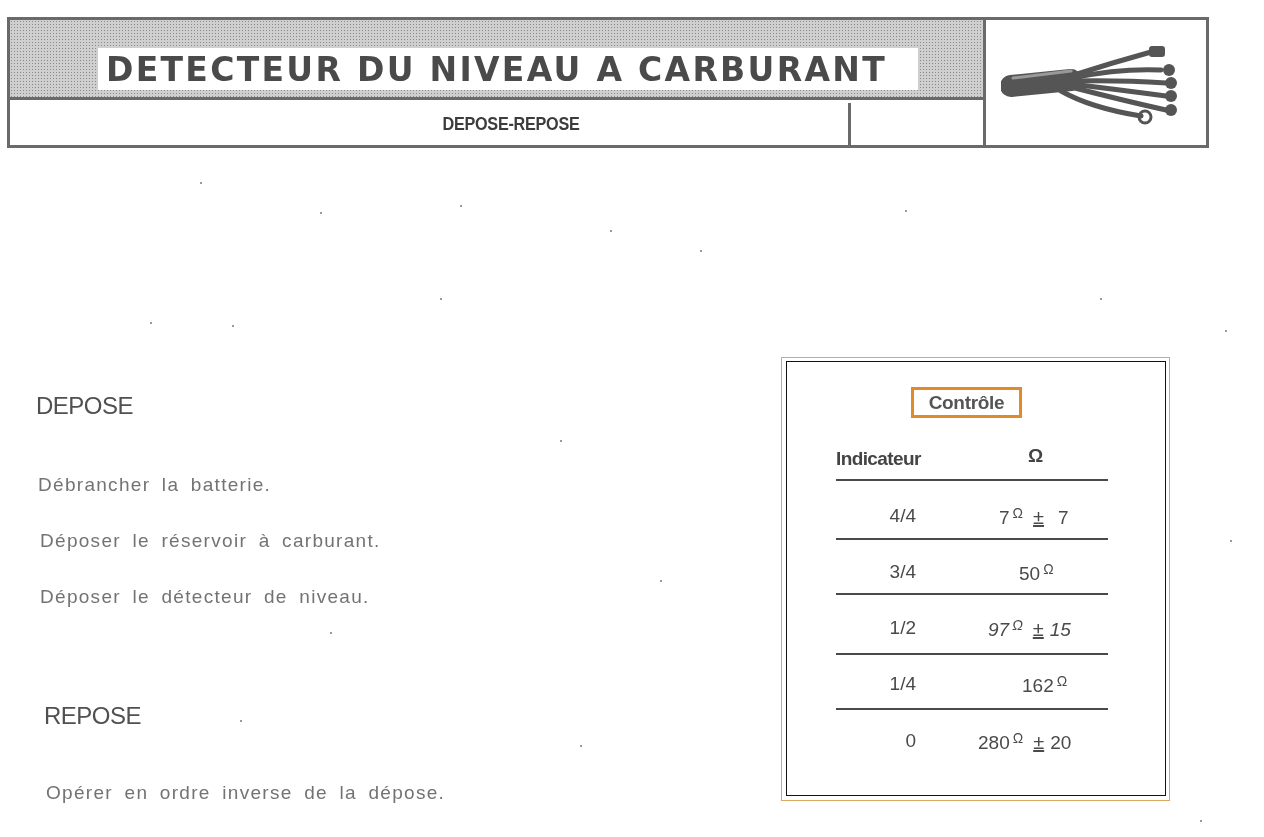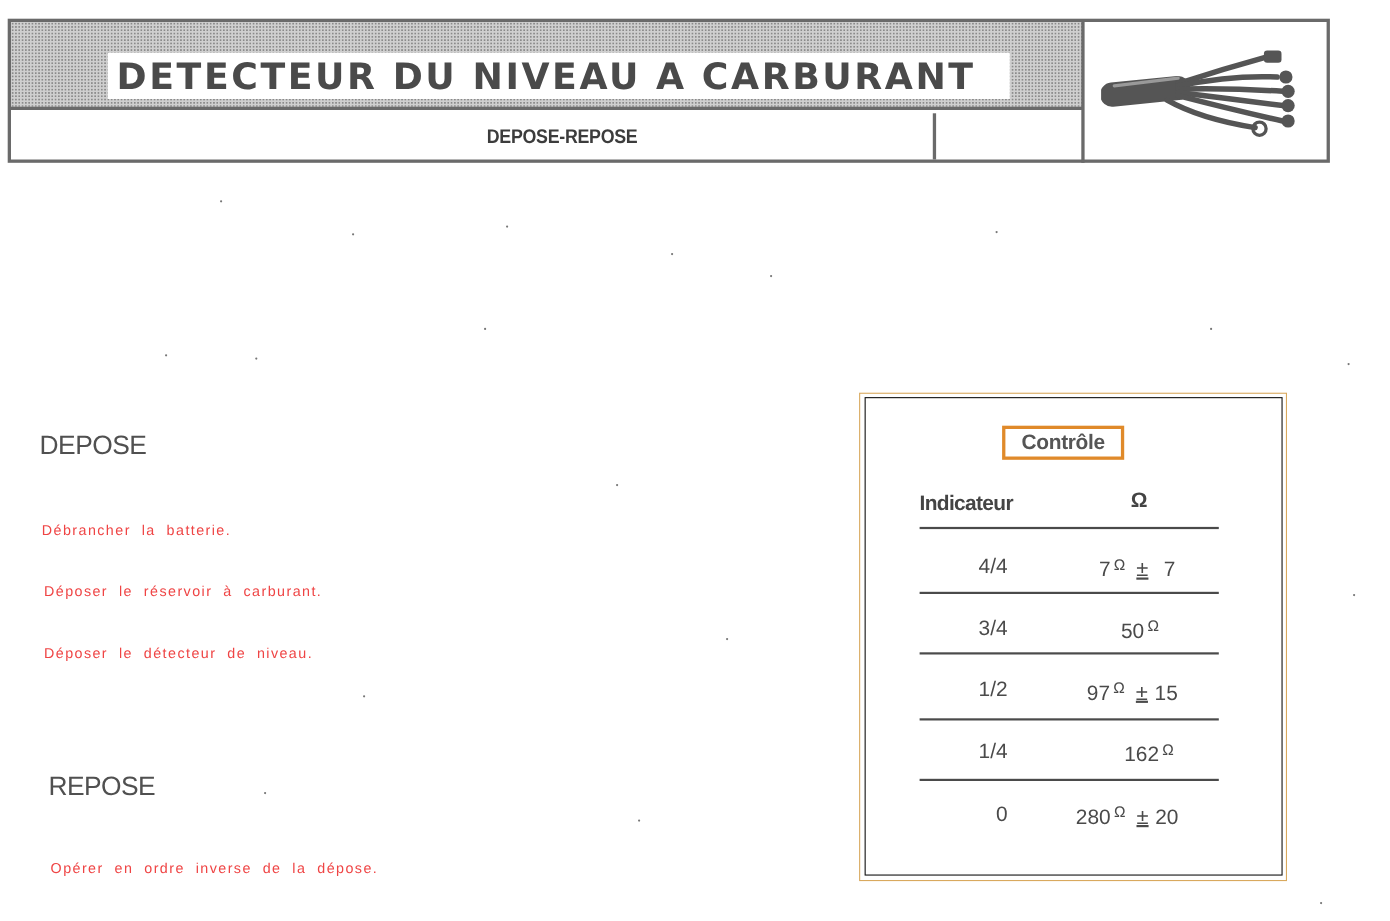--- a/index.html
+++ b/index.html
@@ -53,21 +53,21 @@
     .header-illus {
       position: absolute; left: 976px; top: 0; width: 220px; height: 125px;
       display: flex; align-items: center; justify-content: center;
     }
 
     
     .section-heading {
       position: absolute; font-size: 24px; color: #505050; letter-spacing: -0.5px;
     }
     .step {
-      position: absolute; font-size: 13px; color: #ef4444; letter-spacing: 1.3px; word-spacing: 5px;
+      position: absolute; font-size: 19px; color: #737373; letter-spacing: 1.3px; word-spacing: 5px;
     }
 
     
     .control-outer {
       position: absolute; left: 781px; top: 357px; width: 389px; height: 444px;
       border: 1.5px solid #d9a95e;
     }
     .control-inner {
       position: absolute; left: 4px; top: 3px; right: 3px; bottom: 4px;
       border: 1.5px solid #111;
@@ -161,21 +161,21 @@
   </div>
   <div class="tbl-rule" style="top:538px;"></div>
 
   <div class="tbl-cell" style="left:868px; top:561px; width:48px;">3/4</div>
   <div class="tbl-val" style="left:1019px; top:561px;">
     <span>50</span><span class="ohm">Ω</span>
   </div>
   <div class="tbl-rule" style="top:593px;"></div>
 
   <div class="tbl-cell" style="left:868px; top:617px; width:48px;">1/2</div>
-  <div class="tbl-val" style="left:988px; top:617px;">
+  <div class="tbl-val" style="left:988px; top:617px;font-style:italic;">
     <span>97</span><span class="ohm">Ω</span><span class="pm">±</span><span>15</span>
   </div>
   <div class="tbl-rule" style="top:653px;"></div>
 
   <div class="tbl-cell" style="left:868px; top:673px; width:48px;">1/4</div>
   <div class="tbl-val" style="left:1022px; top:673px;">
     <span>162</span><span class="ohm">Ω</span>
   </div>
   <div class="tbl-rule" style="top:708px;"></div>
 

